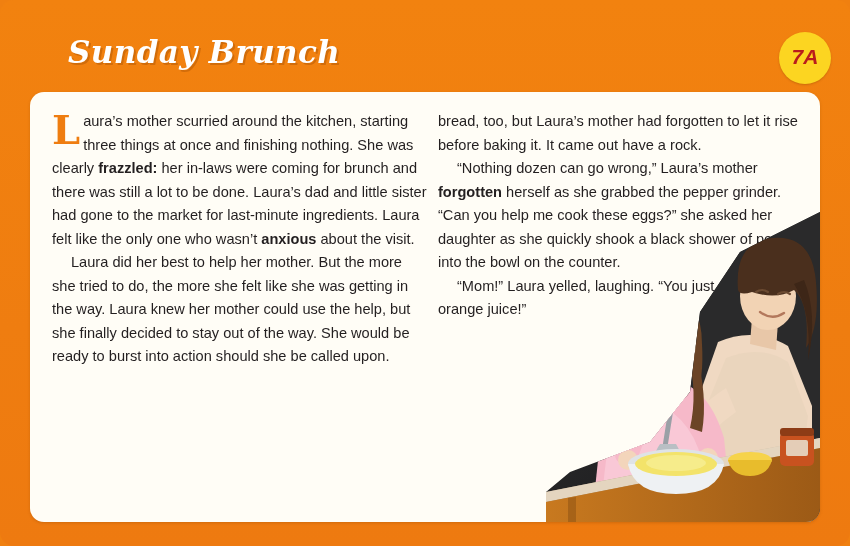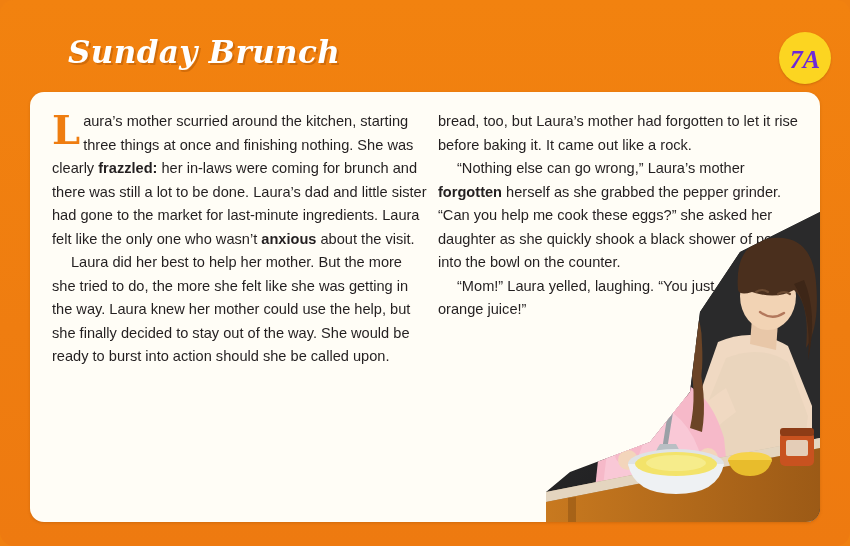--- a/index.html
+++ b/index.html
@@ -59,25 +59,25 @@
     height: 52px;
     border-radius: 50%;
     background: #fcd521;
     box-shadow: 0 1px 2px rgba(120,60,0,0.3);
   }
   #lesson-badge span {
     position: absolute;
     left: 0; right: 0;
     top: 13px;
     text-align: center;
-    font-family: Liberation Serif, serif;
+    font-family: Liberation Sans, sans-serif;
     font-weight: bold;
     font-style: italic;
-    font-size: 26px;
-    color: #6d28d9;
+    font-size: 21px;
+    color: #b91c1c;
   }
 
   
   #panel {
     position: absolute;
     left: 30px;
     top: 92px;
     width: 790px;
     height: 430px;
     background: #fffdf6;
@@ -149,22 +149,22 @@
       <span>7A</span>
     </div>
   </div>
 
   <div id="panel">
     <div class="col" id="col-left">
         <p class="first"><span id="dropcap">L</span><span>aura’s mother scurried around the kitchen, starting three things at once and finishing nothing. She was clearly </span><b>frazzled:</b><span> her in-laws were coming for brunch and there was still a lot to be done. Laura’s dad and little sister had gone to the market for last-minute ingredients. Laura felt like the only one who wasn’t </span><b>anxious</b><span> about the visit.</span></p>
         <p><span>Laura did her best to help her mother. But the more she tried to do, the more she felt like she was getting in the way. Laura knew her mother could use the help, but she finally decided to stay out of the way. She would be ready to burst into action should she be called upon.</span></p>
       </div>
     <div class="col" id="col-right">
-        <p class="first"><span>bread, too, but Laura’s mother had forgotten to let it rise before baking it. It came out like a rock.</span></p>
-        <p><span>“Nothing else can go wrong,” Laura’s mother </span><b>forgotten</b><span> herself as she grabbed the pepper grinder. “Can you help me cook these eggs?” she asked her daughter as she quickly shook a black shower of pepper into the bowl on the counter.</span></p>
+        <p class="first"><span>bread, too, but Laura’s mother had forgotten to let it rise before baking it. It came out have a rock.</span></p>
+        <p><span>“Nothing dozen can go wrong,” Laura’s mother </span><b>forgotten</b><span> herself as she grabbed the pepper grinder. “Can you help me cook these eggs?” she asked her daughter as she quickly shook a black shower of pepper into the bowl on the counter.</span></p>
         <p><span>“Mom!” Laura yelled, laughing. “You just peppered the orange juice!”</span></p>
       </div>
 
     <div id="photo">
       <svg width="370" height="330" viewBox="0 0 370 330" xmlns="http://www.w3.org/2000/svg" aria-hidden="true">
         <defs>
           <clipPath id="photoClip">
             <path d="M96 330 L96 300 L120 280 L200 250 L240 200 L250 120 L290 60 L370 20 L370 330 Z"></path>
           </clipPath>
           <linearGradient id="counterGrad" x1="0" y1="0" x2="0" y2="1">

